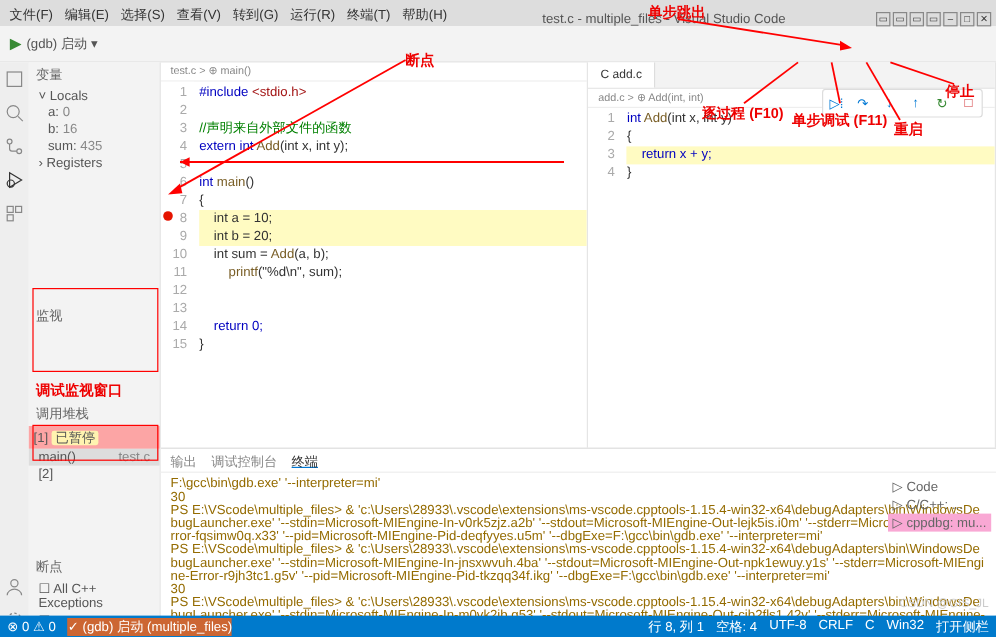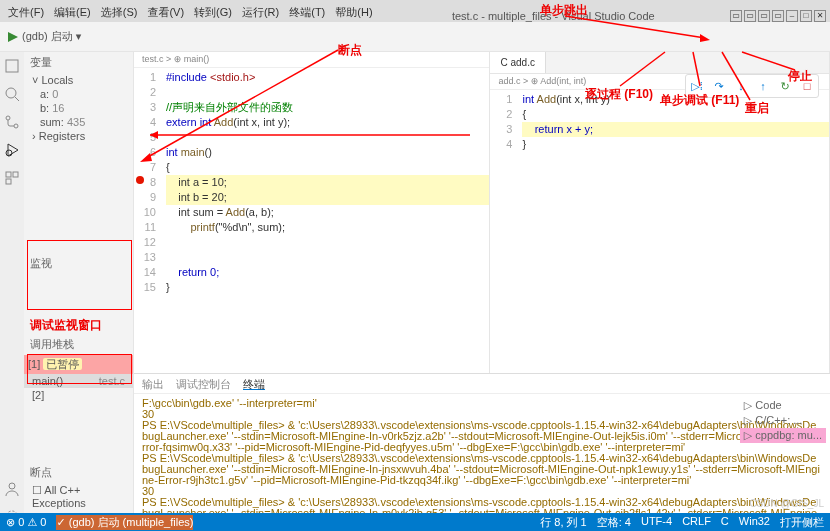--- a/index.html
+++ b/index.html
@@ -203,21 +203,21 @@
     <div style="background:#f9a8d4">▷ cppdbg: mu...</div>
   </div>
 </div>
 
 <div class="statusbar">
   <span>⊗ 0 ⚠ 0</span>
   <span style="background:#c63">✓ (gdb) 启动 (multiple_files)</span>
   <div class="sbr">
     <span>行 8, 列 1</span>
     <span>空格: 4</span>
-    <span>UTF-4</span>
+    <span>UTF-8</span>
     <span>CRLF</span>
     <span>C</span>
     <span>Win32</span>
     <span>打开侧栏</span>
   </div>
 </div>
 
 <div class="anno" style="top:42px;left:338px">断点</div>
 <svg class="arrow" style="top:48px;left:140px" width="200" height="120">
     <line x1="198" y1="2" x2="6" y2="110" stroke="red" stroke-width="1.5"></line>

